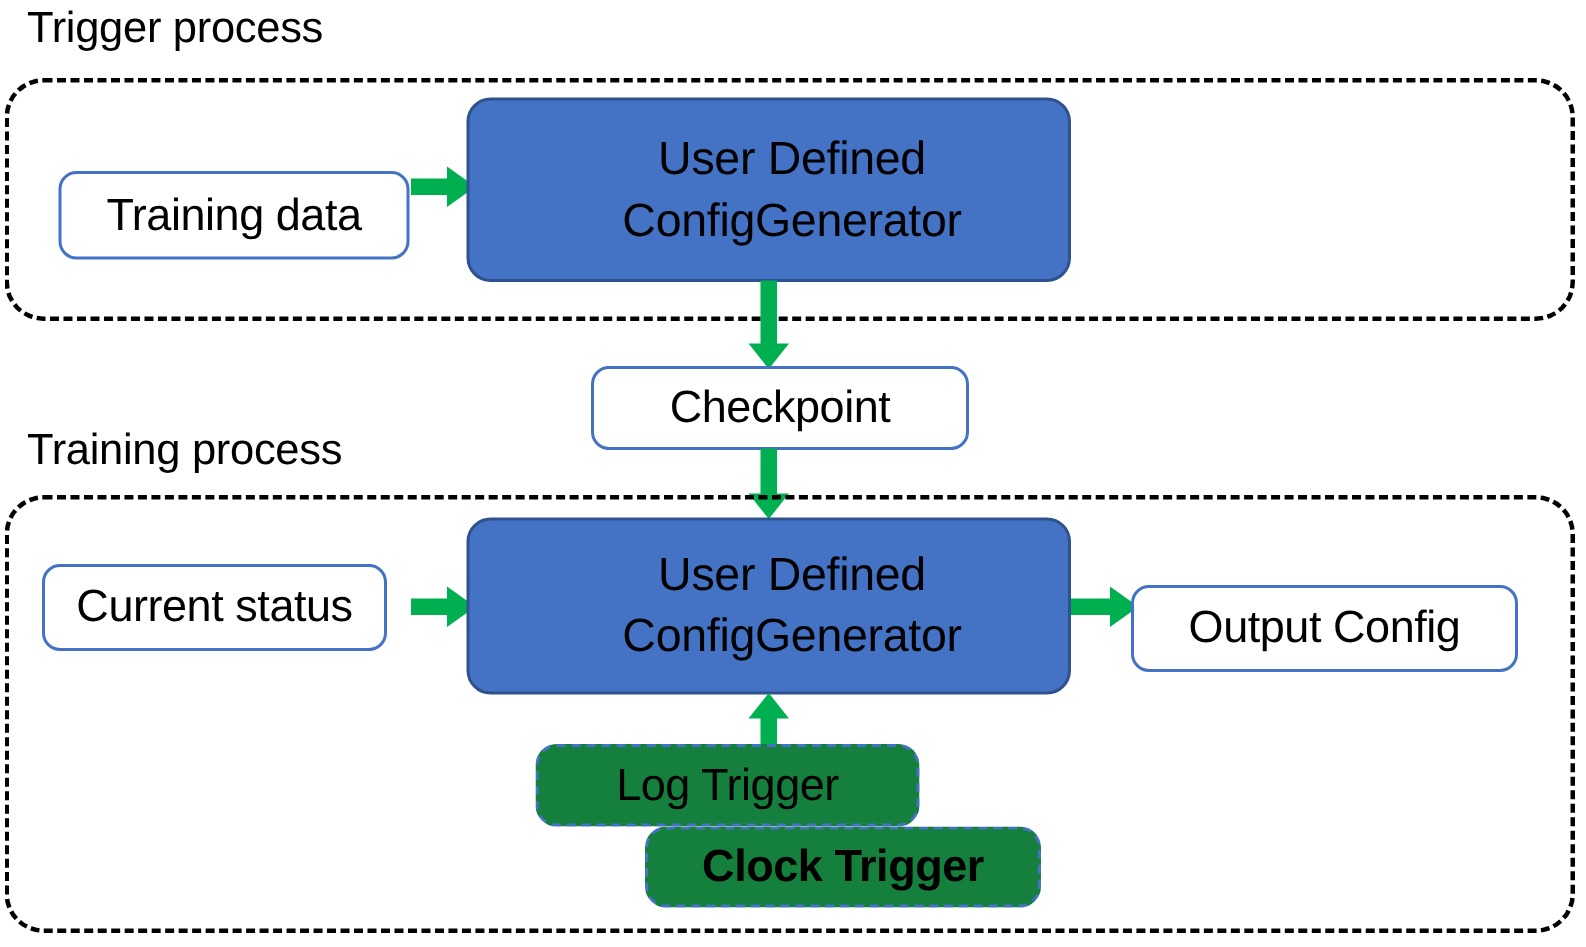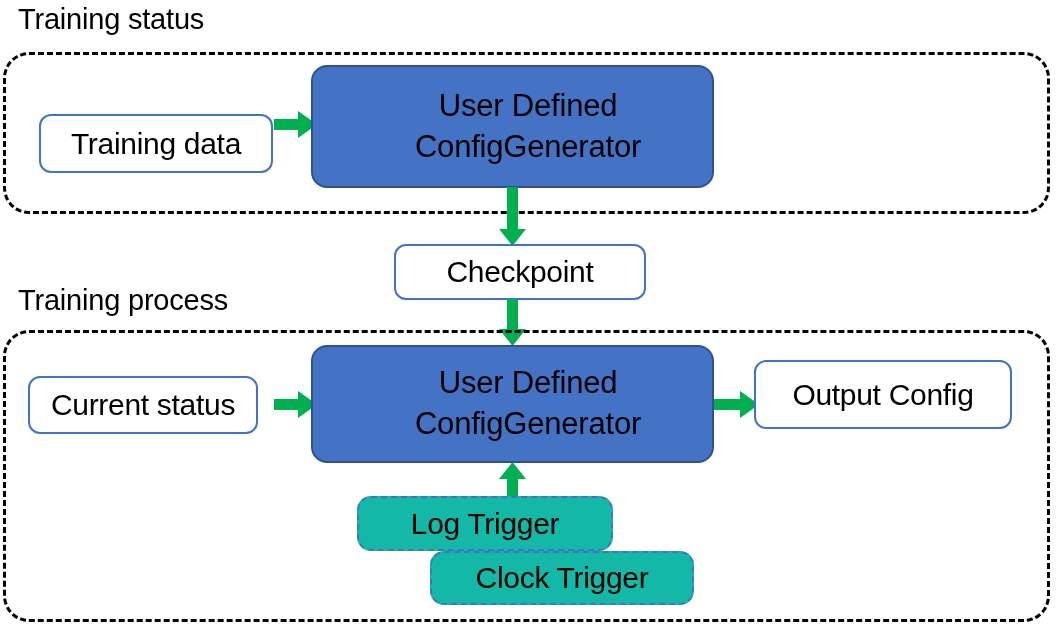--- a/index.html
+++ b/index.html
@@ -62,42 +62,42 @@
     color: #000000;
     font-size: 31px;
     line-height: 1.32;
     white-space: nowrap;
     letter-spacing: -0.2px;
     padding-left: 31px;
   }
 
   
   .node-trigger {
-    background: #14b8a6;
+    background: #15803d;
     border: 2px dashed #4472C4;
     border-radius: 14px;
     display: flex;
     align-items: center;
     justify-content: center;
     color: #000000;
     font-size: 30px;
     line-height: 1.05;
     white-space: nowrap;
     letter-spacing: -0.3px;
   }
 
   
   .arrow { overflow: visible; }
 </style>
 </head>
 <body>
 
 <div id="canvas">
 
-  <div class="abs section-title" style="left:18px; top:2px;">Training status</div>
+  <div class="abs section-title" style="left:18px; top:2px;">Trigger process</div>
 
   <div class="abs process-container" style="left:3px; top:52px; width:1047px; height:162px;"></div>
 
   <div class="abs node-plain" style="left:39px; top:95px; width:234px; height:59px;margin-top:19px;">
     <span>Training data</span>
   </div>
 
   <svg class="abs arrow" style="left:274px; top:108px;" width="44" height="34">
     <g fill="#00B050">
       <rect x="0" y="11" width="26" height="11"></rect>
@@ -148,32 +148,32 @@
     <span>ConfigGenerator</span>
   </div>
 
   <svg class="abs arrow" style="left:714px; top:388px;" width="46" height="34">
     <g fill="#00B050">
       <rect x="0" y="11" width="28" height="11"></rect>
       <polygon points="26,3 45,16.5 26,30"></polygon>
     </g>
   </svg>
 
-  <div class="abs node-plain" style="left:754px; top:360px; width:258px; height:69px;">
+  <div class="abs node-plain" style="left:754px; top:390px; width:258px; height:58px;">
     <span>Output Config</span>
   </div>
 
   <svg class="abs arrow" style="left:496px; top:462px;" width="34" height="40">
     <g fill="#00B050">
       <rect x="11" y="14" width="11" height="26"></rect>
       <polygon points="3,17 30,17 16.5,0"></polygon>
     </g>
   </svg>
 
   <div class="abs node-trigger" style="left:357px; top:496px; width:256px; height:55px;">
     <span>Log Trigger</span>
   </div>
 
-  <div class="abs node-trigger" style="left:430px; top:551px; width:264px; height:54px;">
+  <div class="abs node-trigger" style="left:430px; top:551px; width:264px; height:54px;font-weight:bold;">
     <span>Clock Trigger</span>
   </div>
 
 </div>
 
 </body></html>

